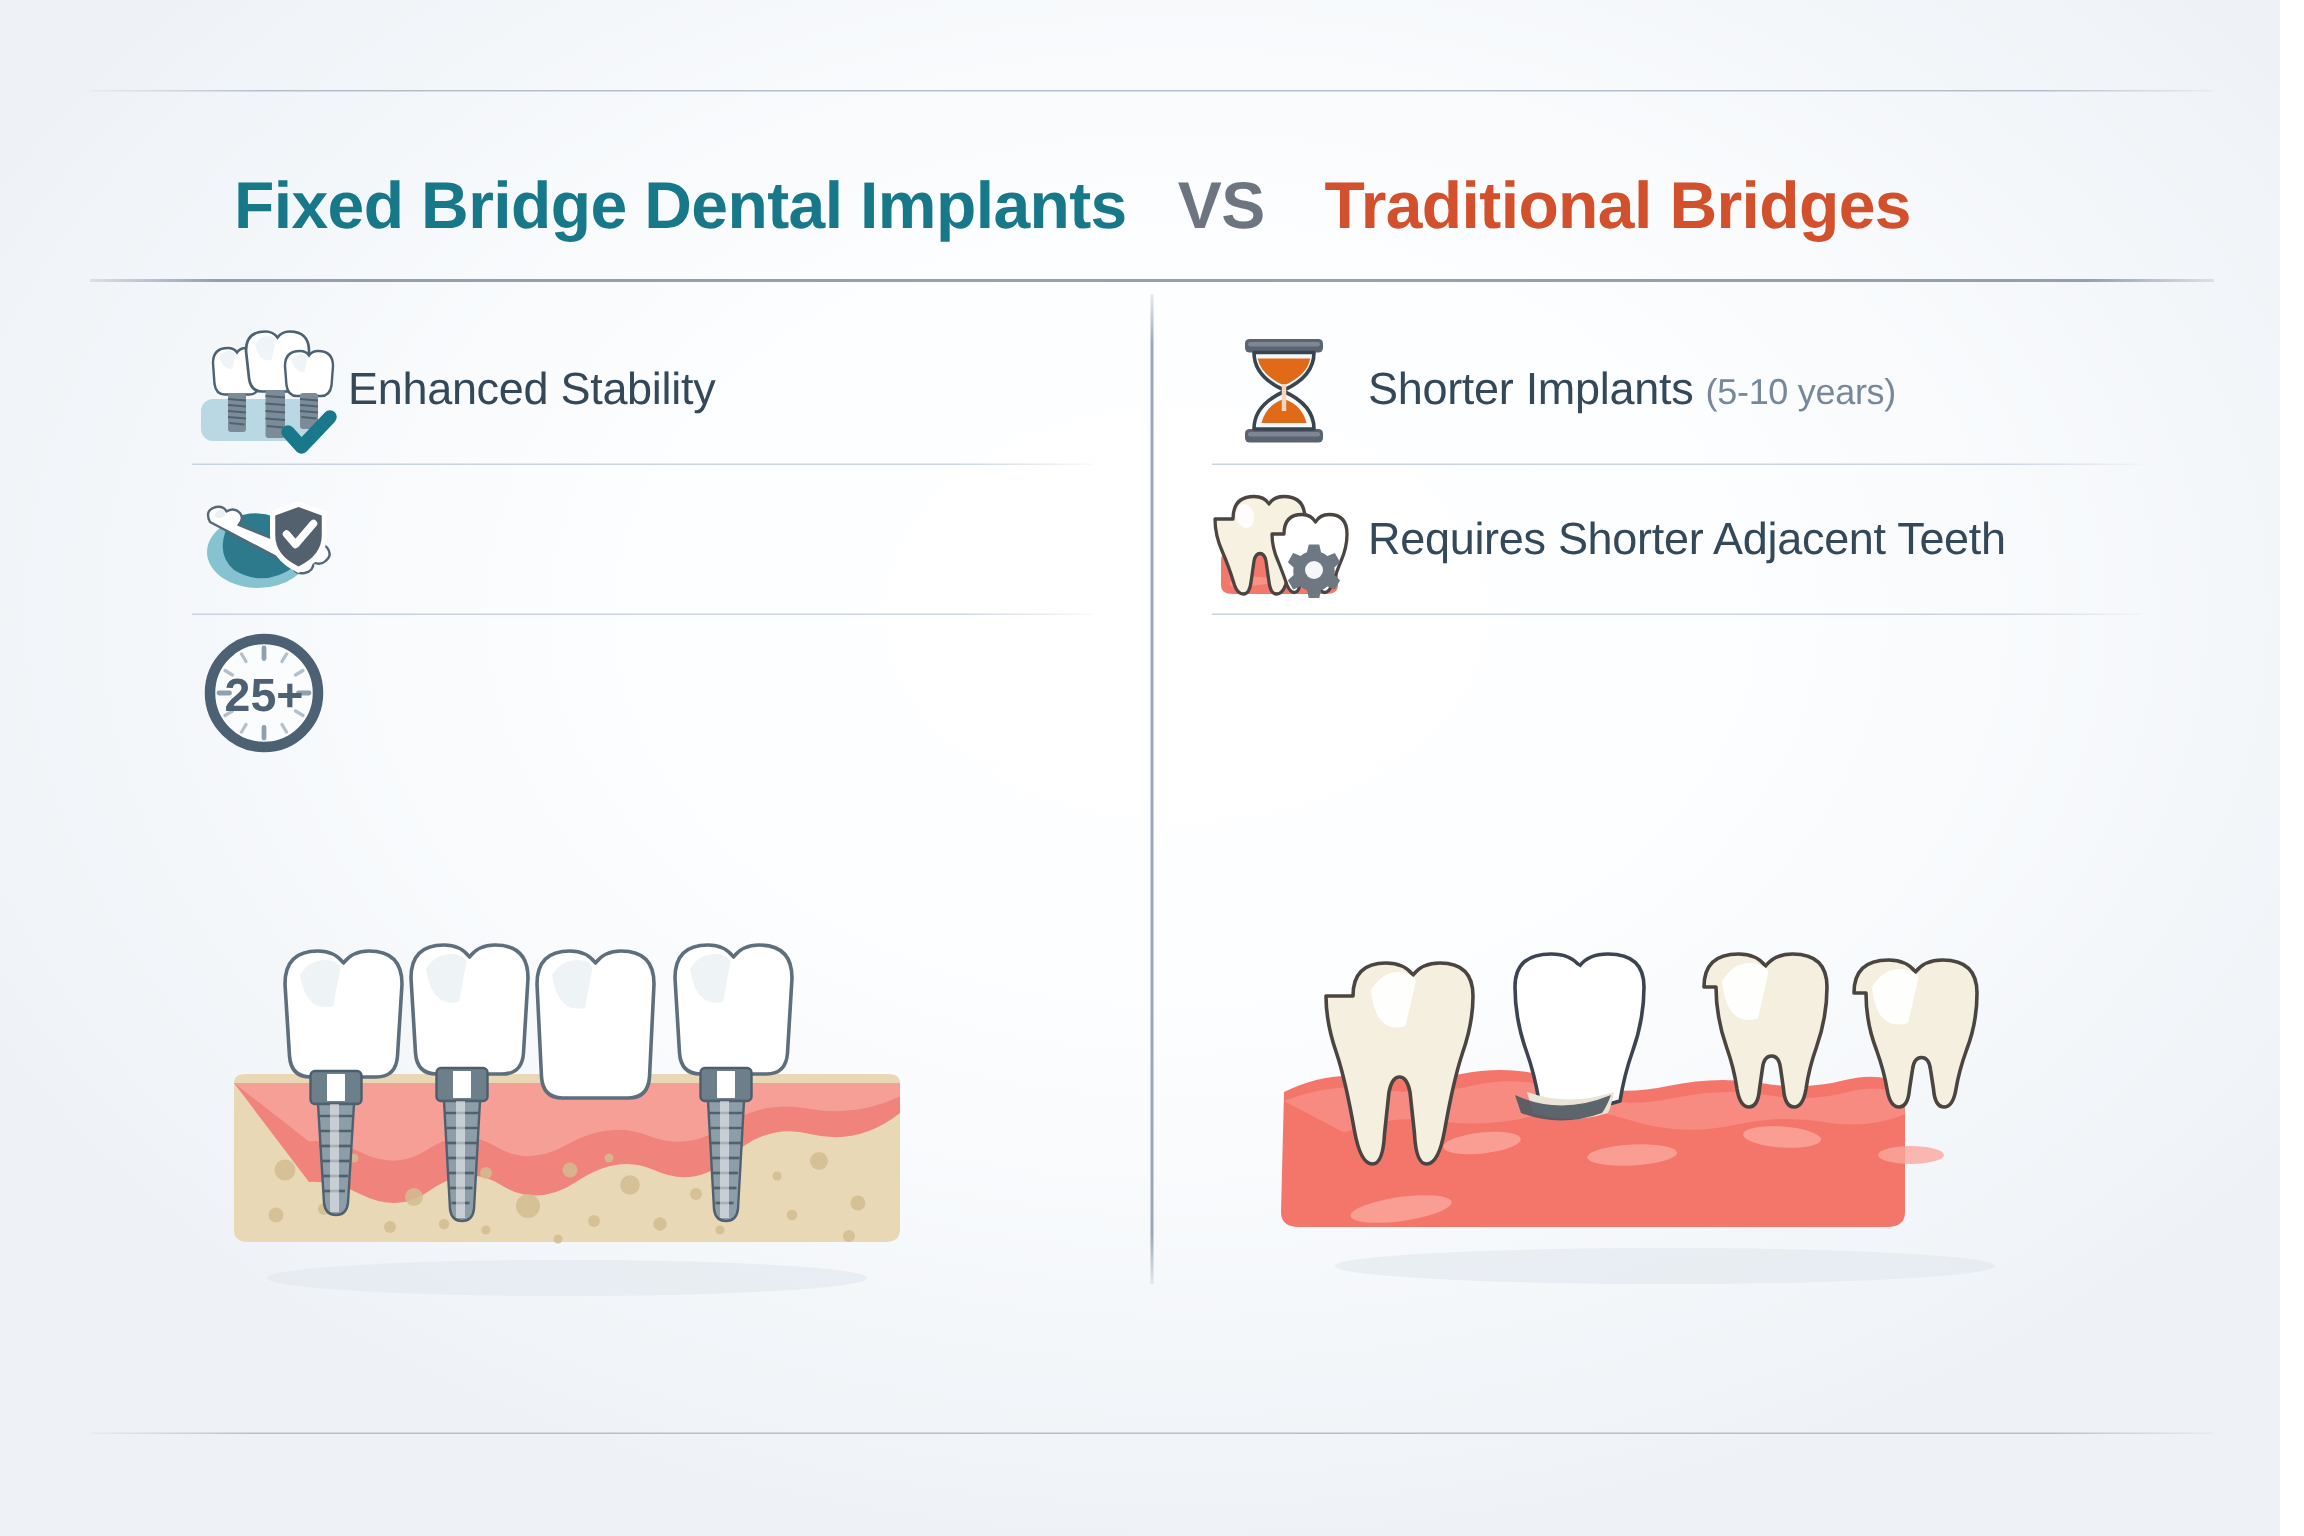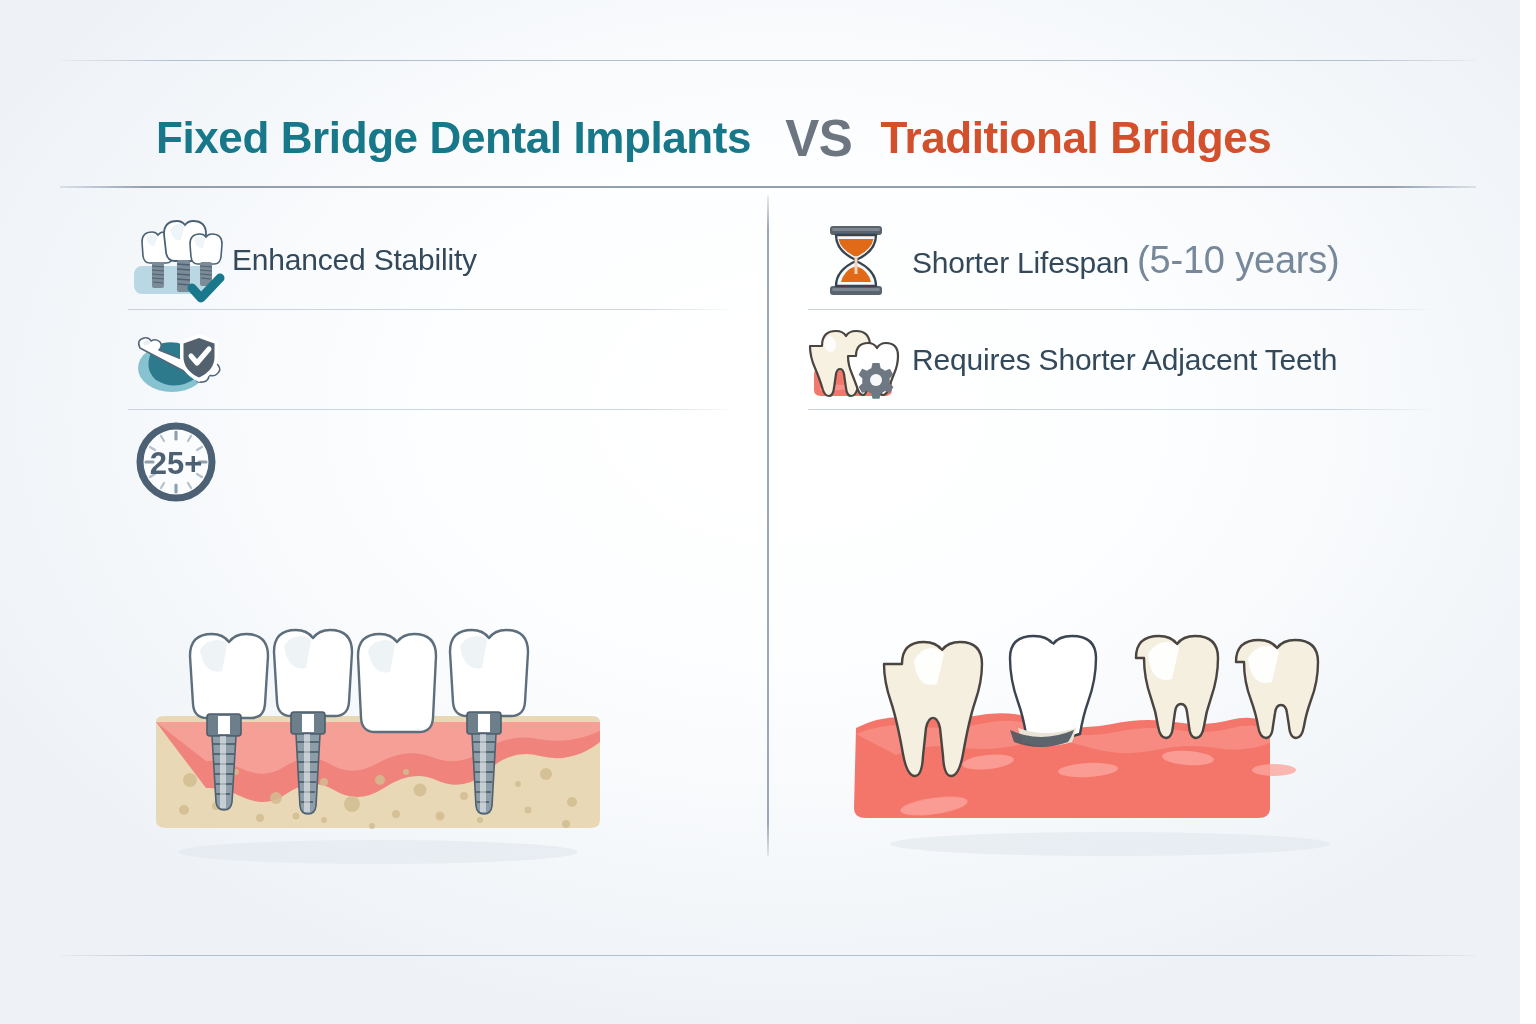--- a/index.html
+++ b/index.html
@@ -53,22 +53,22 @@
     align-items: center;
     white-space: nowrap;
   }
   .title {
     font-size: 44px;
     font-weight: 700;
     letter-spacing: -0.4px;
     line-height: 1;
   }
   #title-left  { margin-left: 156px; color: #17788a; }
-  #title-vs    { margin-left: 34px;  color: #6c7580; font-size: 51px; font-weight: 700; }
-  #title-right { margin-left: 28px;  color: #d2502b; }
+  #title-vs    { margin-left: 34px;  color: #6c7580; font-size: 44px; font-weight: 700; }
+  #title-right { margin-left: 40px;  color: #d2502b; }
 
   
   .column { position: absolute; top: 210px; }
   #col-left  { left: 128px; width: 600px; }
   #col-right { left: 808px; width: 620px; }
 
   .feature-row {
     position: relative;
     display: flex;
     align-items: center;
@@ -94,21 +94,21 @@
   .feature-icon svg { display: block; width: 100%; height: 100%; overflow: visible; }
   .feature-text {
     font-size: 30px;
     color: #33495a;
     letter-spacing: -0.2px;
     margin-left: 8px;
     white-space: nowrap;
   }
   .feature-note {
     color: #77889a;
-    font-size: 38px;
+    font-size: 24px;
   }
 
   
   .illustration { position: absolute; }
   #illus-left  { left: 128px; top: 610px; width: 500px; height: 260px; }
   #illus-right { left: 838px; top: 610px; width: 545px; height: 250px; }
   .illustration svg { display: block; width: 100%; height: 100%; }
 </style>
 </head>
 <body>
@@ -231,21 +231,21 @@
           <rect x="24" y="16" width="48" height="3" rx="1.5" fill="#7e8791"></rect>
           <rect x="22" y="74" width="52" height="9" rx="3" fill="#5a646e"></rect>
           <rect x="24" y="76" width="48" height="3" rx="1.5" fill="#7e8791"></rect>
           <path d="M28 23 h40 q0 16 -20 25 q-20 -9 -20 -25z" fill="#f6f9fb" stroke="#384450" stroke-width="2.4" stroke-linejoin="round"></path>
           <path d="M28 74 h40 q0 -16 -20 -25 q-20 9 -20 25z" fill="#f6f9fb" stroke="#384450" stroke-width="2.4" stroke-linejoin="round"></path>
           <path d="M30.5 27 h35 q-2 11 -17.5 18 q-15.5 -7 -17.5 -18z" fill="#e06a18"></path>
           <path d="M33 70 h30 q-3 -12 -15 -16 q-12 4 -15 16z" fill="#e06a18"></path>
           <rect x="46.5" y="44" width="3" height="18" fill="#f2d6bd"></rect>
         </svg>
       </span>
-      <span class="feature-text"><span>Shorter Lifespan </span><span class="feature-note">(5-10 years)</span></span>
+      <span class="feature-text"><span>Shorter Implants </span><span class="feature-note">(5-10 years)</span></span>
       <span class="row-sep"></span>
     </div>
 
     <div class="feature-row">
       <span class="feature-icon">
         <svg viewBox="0 0 96 96">
           <path d="M6 62 q0-8 10-9 h58 q10 1 10 9 v16 q0 6 -8 6 h-62 q-8 0 -8 -6 z" fill="#f4776c"></path>
           <path d="M12 76 q10-5 24-3 q4 1 3 4 q-12 2 -24 2 q-4 0 -3 -3z" fill="#fa9b92" opacity="0.75"></path>
           <g>
             <path d="M18 34 q0-15 14-15 q7 0 10 5 q3-5 10-5 q14 0 14 15 q0 11 -5 22 q-4 9 -8 22 q-2 6 -6 6 q-4 0 -5 -8 l-2 -14 q-1 -5 -4 -5 q-3 0 -4 5 l-2 14 q-1 8 -5 8 q-4 0 -6 -6 q-4 -13 -8 -22 q-5 -11 -5 -22z" transform="translate(-4 0)" fill="#f7f1e2" stroke="#4a4540" stroke-width="2.2" stroke-linejoin="round"></path>

